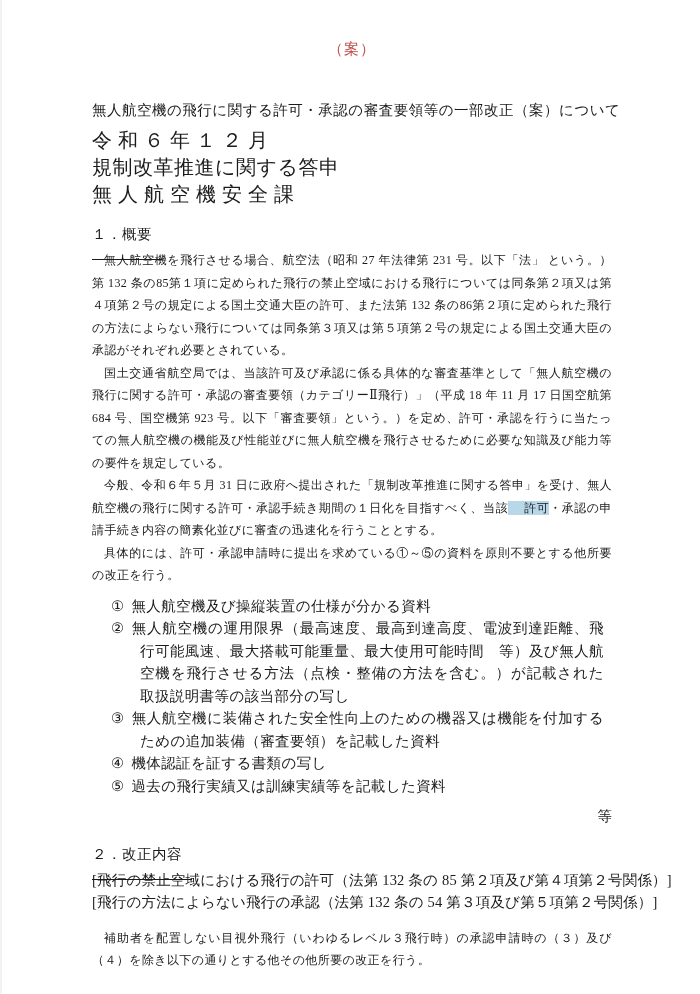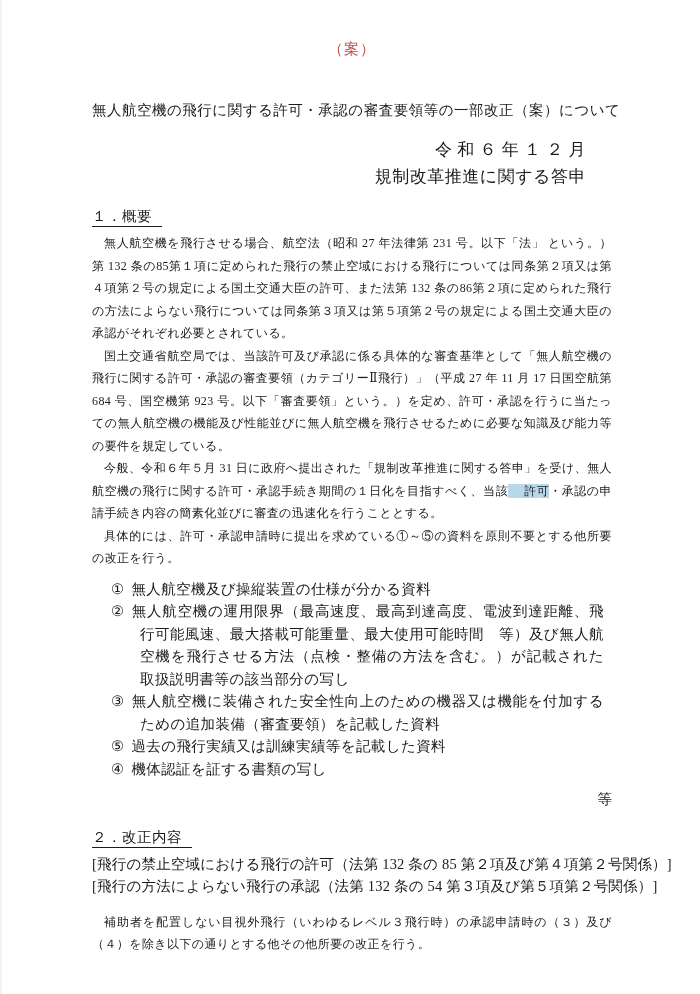--- a/index.html
+++ b/index.html
@@ -19,42 +19,40 @@
   .draft-label{
     text-align:center;
     font-size:15px;
     letter-spacing:1px;
     margin-bottom:42px;
   }
   .doc-title{
     text-align:center;
     font-size:14.5px;
     letter-spacing:0.5px;
-    margin-bottom:16px;
+    margin-bottom:7px;
     white-space:nowrap;
   }
   .byline{
-    text-align:right;
     padding-right:26px;
-    font-size:17px;
+    font-size:20px;
     line-height:27px;
     letter-spacing:0.5px;
   }
   .sec-heading{
     font-size:14.5px;
     letter-spacing:0.5px;
     margin-top:15px;
     margin-bottom:3px;
     line-height:23px;
   }
   .sec-heading .u{
     border-bottom:1.2px solid #1b1b1b;
     padding-right:10px;
-    padding-bottom:1px;
-    font-family:Liberation Mono, monospace;
+    padding-bottom:17px;
   }
   .para{
     font-size:12px;
     line-height:22.5px;
     letter-spacing:0.4px;
     text-indent:1em;
     text-align:justify;
   }
   .list{margin:8px;padding:0;list-style:none;}
   .list-item{
@@ -87,39 +85,40 @@
 <div class="page">
   <div class="content">
 
     <div class="draft-label" style="color: rgb(192, 80, 77);">（案）</div>
 
     <div class="doc-title">無人航空機の飛行に関する許可・承認の審査要領等の一部改正（案）について</div>
 
     <div class="byline">
       <div>令 和 ６ 年 １ ２ 月</div>
       <div>規制改革推進に関する答申</div>
+      <div>無 人 航 空 機 安 全 課</div>
     </div>
 
     <div class="sec-heading">
       <span class="u">１．概要</span>
     </div>
 
     <div class="para">無人航空機を飛行させる場合、航空法（昭和 27 年法律第 231 号。以下「法」 という。）第 132 条の85第１項に定められた飛行の禁止空域における飛行については同条第２項又は第４項第２号の規定による国土交通大臣の許可、また法第 132 条の86第２項に定められた飛行の方法によらない飛行については同条第３項又は第５項第２号の規定による国土交通大臣の承認がそれぞれ必要とされている。</div>
-    <div class="para">国土交通省航空局では、当該許可及び承認に係る具体的な審査基準として「無人航空機の飛行に関する許可・承認の審査要領（カテゴリーⅡ飛行）」（平成 27 年 11 月 17 日国空航第 684 号、国空機第 923 号。以下「審査要領」という。）を定め、許可・承認を行うに当たっての無人航空機の機能及び性能並びに無人航空機を飛行させるために必要な知識及び能力等の要件を規定している。</div>
+    <div class="para">国土交通省航空局では、当該許可及び承認に係る具体的な審査基準として「無人航空機の飛行に関する許可・承認の審査要領（カテゴリーⅡ飛行）」（平成 18 年 11 月 17 日国空航第 684 号、国空機第 923 号。以下「審査要領」という。）を定め、許可・承認を行うに当たっての無人航空機の機能及び性能並びに無人航空機を飛行させるために必要な知識及び能力等の要件を規定している。</div>
 
     <div class="para"><span>今般、令和６年５月 31 日に政府へ提出された「規制改革推進に関する答申」を受け、無人航空機の飛行に関する許可・承認手続き期間の１日化を目指すべく、当該</span><span class="hl">許可</span><span>・承認の申請手続き内容の簡素化並びに審査の迅速化を行うこととする。</span></div>
 
     <div class="para">具体的には、許可・承認申請時に提出を求めている①～⑤の資料を原則不要とする他所要の改正を行う。</div>
 
     <ul class="list">
       <li class="list-item"><span class="num">①</span><span>無人航空機及び操縦装置の仕様が分かる資料</span></li>
       <li class="list-item"><span class="num">②</span><span>無人航空機の運用限界（最高速度、最高到達高度、電波到達距離、飛行可能風速、最大搭載可能重量、最大使用可能時間　等）及び無人航空機を飛行させる方法（点検・整備の方法を含む。）が記載された取扱説明書等の該当部分の写し</span></li>
       <li class="list-item"><span class="num">③</span><span>無人航空機に装備された安全性向上のための機器又は機能を付加するための追加装備（審査要領）を記載した資料</span></li>
+      <li class="list-item"><span class="num">④</span><span>機体認証を証する書類の写し</span></li>
       <li class="list-item"><span class="num">⑤</span><span>過去の飛行実績又は訓練実績等を記載した資料</span></li>
-      <li class="list-item"><span class="num">④</span><span>機体認証を証する書類の写し</span></li>
     </ul>
 
     <div class="etc-line">等</div>
 
     <div class="sec-heading">
       <span class="u">２．改正内容</span>
     </div>
 
     <div class="bracket-line">[飛行の禁止空域における飛行の許可（法第 132 条の 85 第２項及び第４項第２号関係）]</div>
     <div class="bracket-line">[飛行の方法によらない飛行の承認（法第 132 条の 54 第３項及び第５項第２号関係）]</div>

